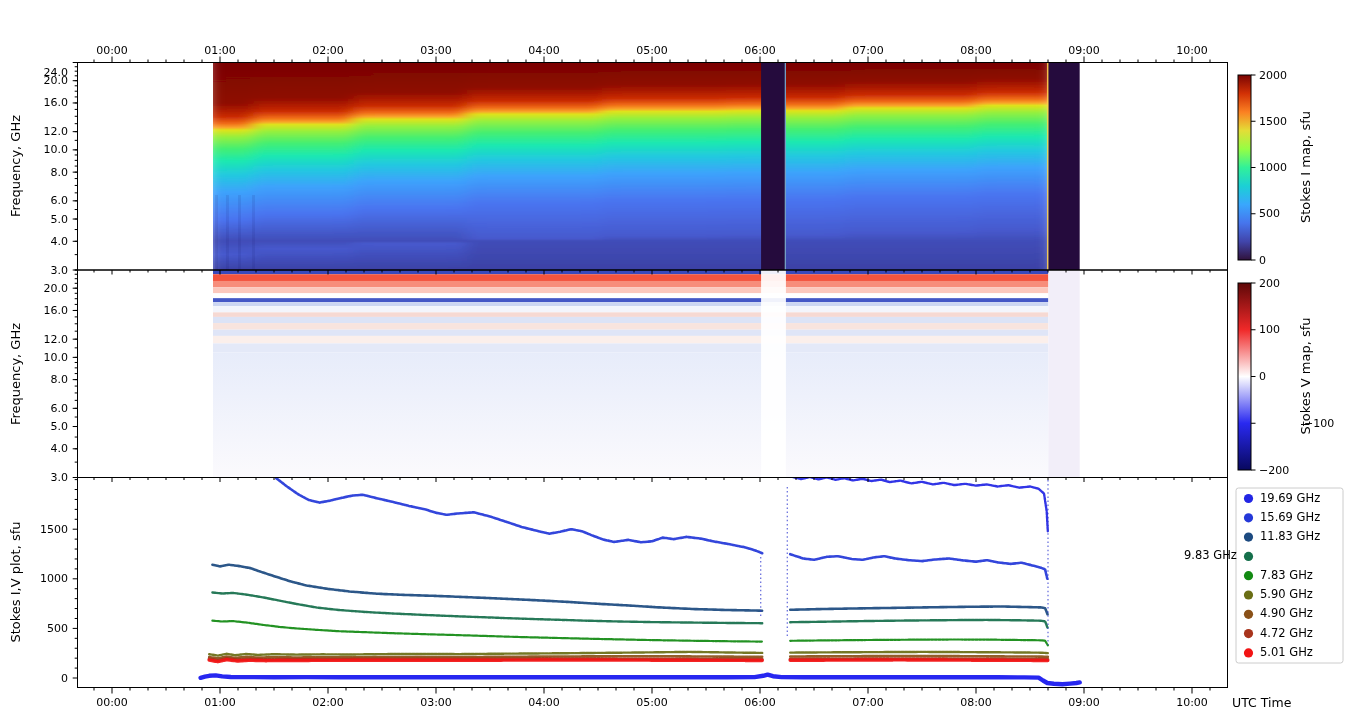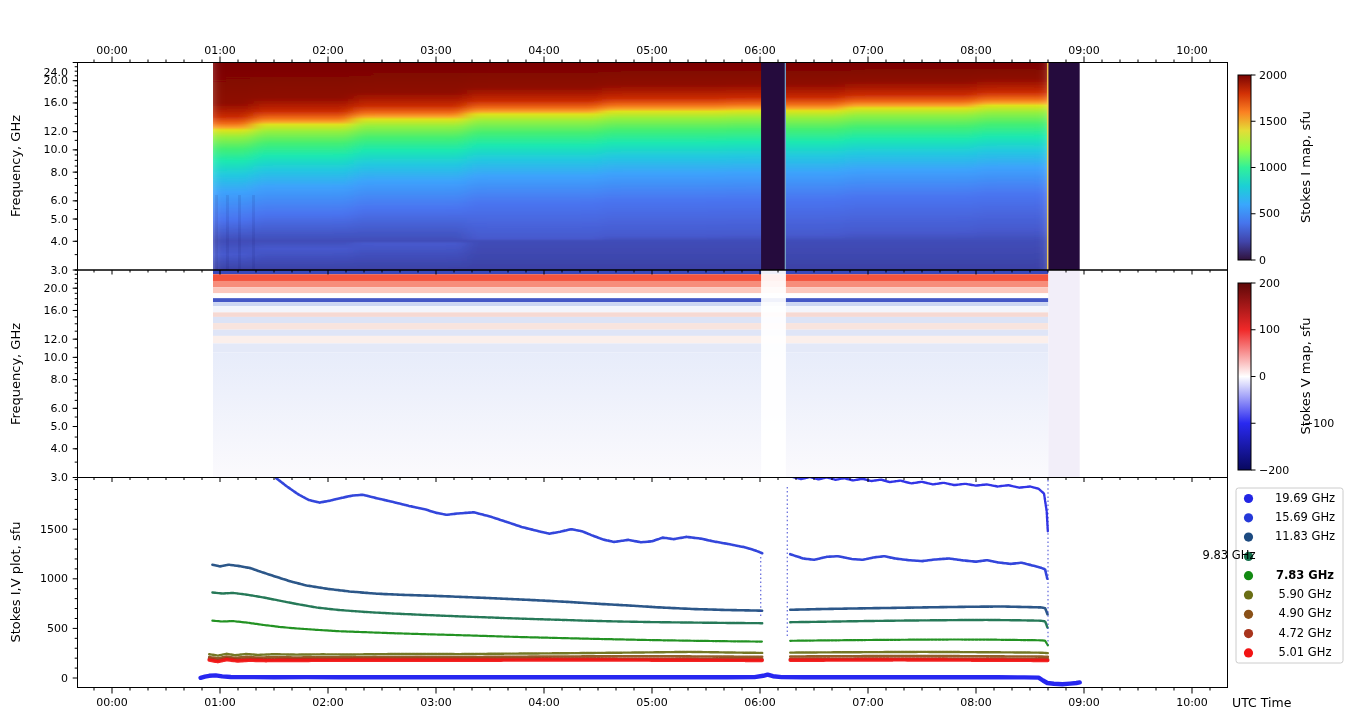--- a/index.html
+++ b/index.html
@@ -8,21 +8,21 @@
   #plot-svg{position:absolute;left:0;top:0;}
   #labels{position:absolute;left:0;top:0;width:1350px;height:725px;pointer-events:none;}
   .lbl{position:absolute;font-size:11px;line-height:15px;white-space:pre;}
   .xt{width:60px;text-align:center;}
   .yt{width:44px;text-align:right;}
   .cbt{width:50px;text-align:left;}
   .rot{position:absolute;width:220px;height:18px;text-align:center;font-size:13px;
        transform:rotate(-90deg);transform-origin:center;white-space:pre;}
   #title{position:absolute;left:0;right:0;top:11px;text-align:center;font-size:13.5px;white-space:pre;}
   #utc-label{position:absolute;font-size:12.5px;left:1232px;top:695px;white-space:pre;}
-  .legend-lbl{font-size:11.5px;width:90px;text-align:center;}
+  .legend-lbl{font-size:11.5px;width:90px;text-align:left;}
 </style>
 </head>
 <body>
 
 <div id="wrap">
   <svg id="plot-svg" width="1350" height="725">
       <defs>
         <clipPath id="c1">
           <rect x="213" y="62.5" width="873" height="207.5"></rect>
         </clipPath>
@@ -650,21 +650,21 @@
       <div class="lbl cbt" style="left: 1259px; top: 67.5px;">2000</div>
       <div class="lbl cbt" style="left: 1259px; top: 275.5px;">200</div>
       <div class="lbl cbt" style="left: 1259px; top: 322.25px;">100</div>
       <div class="lbl cbt" style="left: 1259px; top: 369px;">0</div>
       <div class="lbl cbt" style="left: 1259px; top: 415.75px; margin-left: 45px;">−100</div>
       <div class="lbl cbt" style="left: 1259px; top: 462.5px;">−200</div>
       <div class="lbl legend-lbl" style="left: 1260px; top: 490.5px;">19.69 GHz</div>
       <div class="lbl legend-lbl" style="left: 1260px; top: 509.8px;">15.69 GHz</div>
       <div class="lbl legend-lbl" style="left: 1260px; top: 529.1px;">11.83 GHz</div>
       <div class="lbl legend-lbl" style="left: 1184px; top: 548.4px;">9.83 GHz</div>
-      <div class="lbl legend-lbl" style="left: 1260px; top: 567.7px; font-weight: bold;">7.83 GHz</div>
+      <div class="lbl legend-lbl" style="left: 1260px; top: 567.7px;">7.83 GHz</div>
       <div class="lbl legend-lbl" style="left: 1260px; top: 587px;">5.90 GHz</div>
       <div class="lbl legend-lbl" style="left: 1260px; top: 606.3px;">4.90 GHz</div>
       <div class="lbl legend-lbl" style="left: 1260px; top: 625.6px;">4.72 GHz</div>
       <div class="lbl legend-lbl" style="left: 1260px; top: 644.9px;">5.01 GHz</div>
       <div class="lbl xt" style="left: 82px; top: 43px;">00:00</div>
       <div class="lbl xt" style="left: 82px; top: 695px;">00:00</div>
       <div class="lbl xt" style="left: 190px; top: 43px;">01:00</div>
       <div class="lbl xt" style="left: 190px; top: 695px;">01:00</div>
       <div class="lbl xt" style="left: 298px; top: 43px;">02:00</div>
       <div class="lbl xt" style="left: 298px; top: 695px;">02:00</div>

